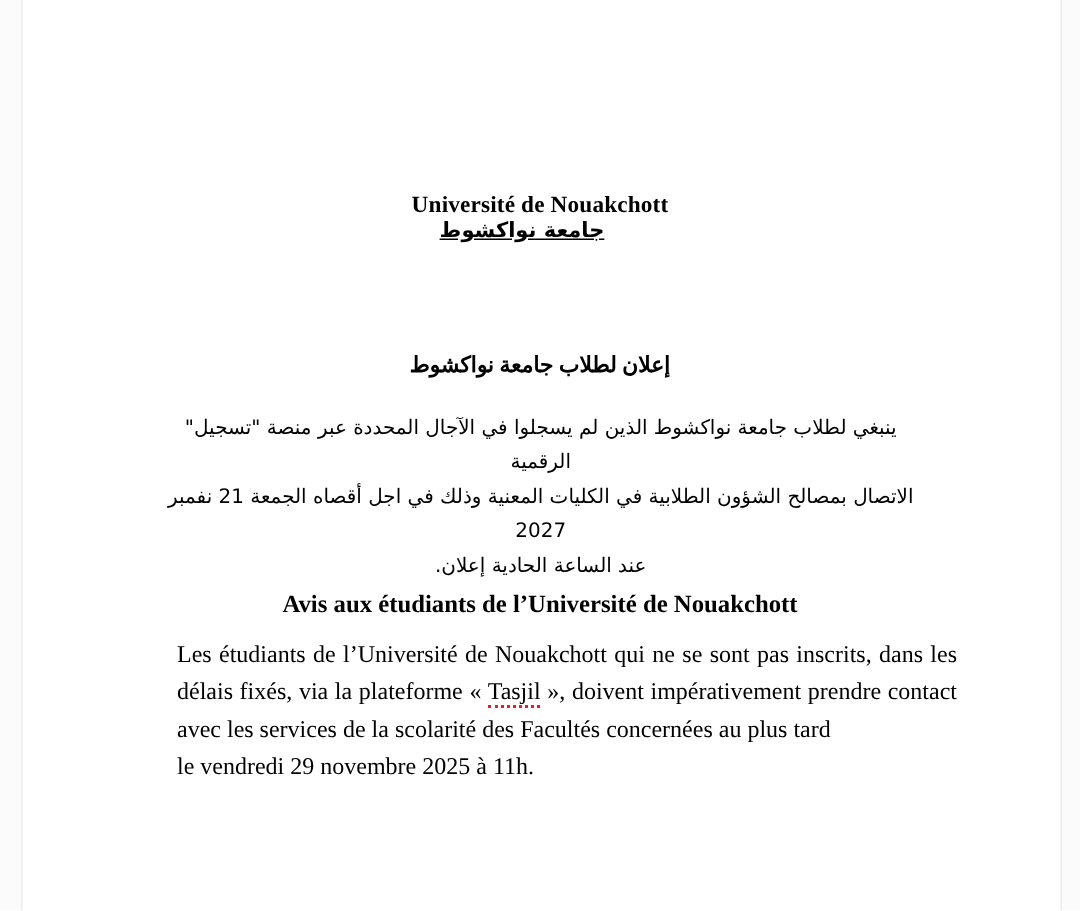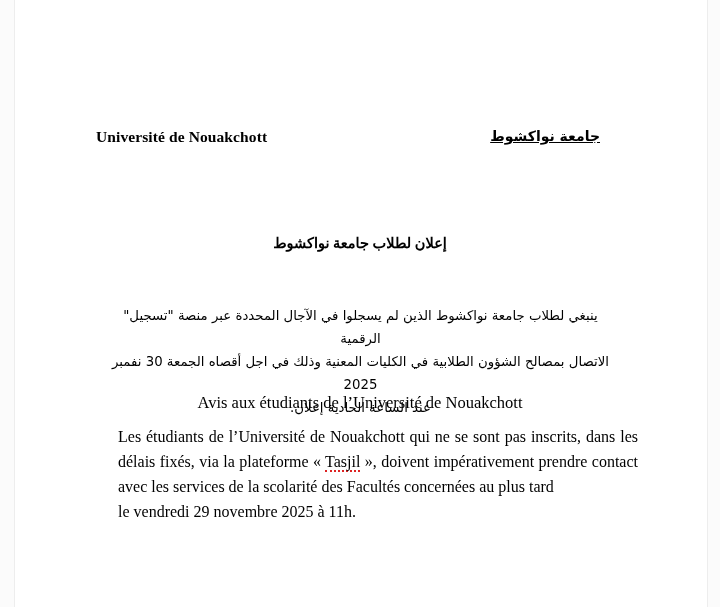--- a/index.html
+++ b/index.html
@@ -48,22 +48,23 @@
     top: 0;
     width: 528px;
     height: 607px;
   }
   .header-row {
     position: absolute;
     top: 128px;
     left: 0;
     width: 528px;
     display: flex;
-    align-items: flex-start;
+    align-items: center;
     justify-content: space-between;
+    flex-direction: column;
   }
   .header-fr {
     font-family: "Liberation Serif", serif;
     font-weight: bold;
     font-size: 15.5px;
     letter-spacing: 0.1px;
     white-space: nowrap;
   }
   .header-ar {
     font-family: "DejaVu Sans", sans-serif;
@@ -81,37 +82,37 @@
     left: 0;
     width: 528px;
     text-align: center;
     font-family: Liberation Serif, serif;
     font-weight: bold;
     font-size: 14.5px;
     direction: rtl;
   }
   .body-ar {
     position: absolute;
-    top: 304px;
+    top: 274px;
     left: 12px;
     width: 505px;
     text-align: center;
     direction: rtl;
     font-family: "DejaVu Sans", sans-serif;
     font-size: 13.3px;
     line-height: 23px;
   }
   .title-fr {
     position: absolute;
     top: 393px;
     left: 0;
     width: 528px;
     text-align: center;
     font-family: "Liberation Serif", serif;
-    font-weight: normal;
+    font-weight: bold;
     font-size: 16.5px;
   }
   .body-fr {
     position: absolute;
     top: 424px;
     left: 22px;
     width: 520px;
     text-align: justify;
     font-family: "Liberation Serif", serif;
     font-size: 16px;
@@ -137,21 +138,21 @@
 
     <div class="header-row">
       <div class="header-fr">Université de Nouakchott</div>
       <div class="header-ar">جامعة نواكشوط</div>
     </div>
 
     <div class="title-ar">إعلان لطلاب جامعة نواكشوط</div>
 
     <div class="body-ar">
       <div>ينبغي لطلاب جامعة نواكشوط الذين لم يسجلوا في الآجال المحددة عبر منصة "تسجيل" الرقمية</div>
-      <div>الاتصال بمصالح الشؤون الطلابية في الكليات المعنية وذلك في اجل أقصاه الجمعة 30 نفمبر 2025</div>
+      <div>الاتصال بمصالح الشؤون الطلابية في الكليات المعنية وذلك في اجل أقصاه الجمعة 21 نفمبر 2027</div>
       <div>عند الساعة الحادية إعلان.</div>
     </div>
 
     <div class="title-fr">Avis aux étudiants de l’Université de Nouakchott</div>
 
     <div class="body-fr">
       <span>Les étudiants de l’Université de Nouakchott qui ne se sont pas inscrits, dans les délais fixés, via la plateforme « </span><span class="spell">Tasjil</span><span> », doivent impérativement prendre contact avec les services de la scolarité des Facultés concernées au plus tard</span>
       <span class="last-line">le vendredi 29 novembre 2025 à 11h.</span>
     </div>
 

